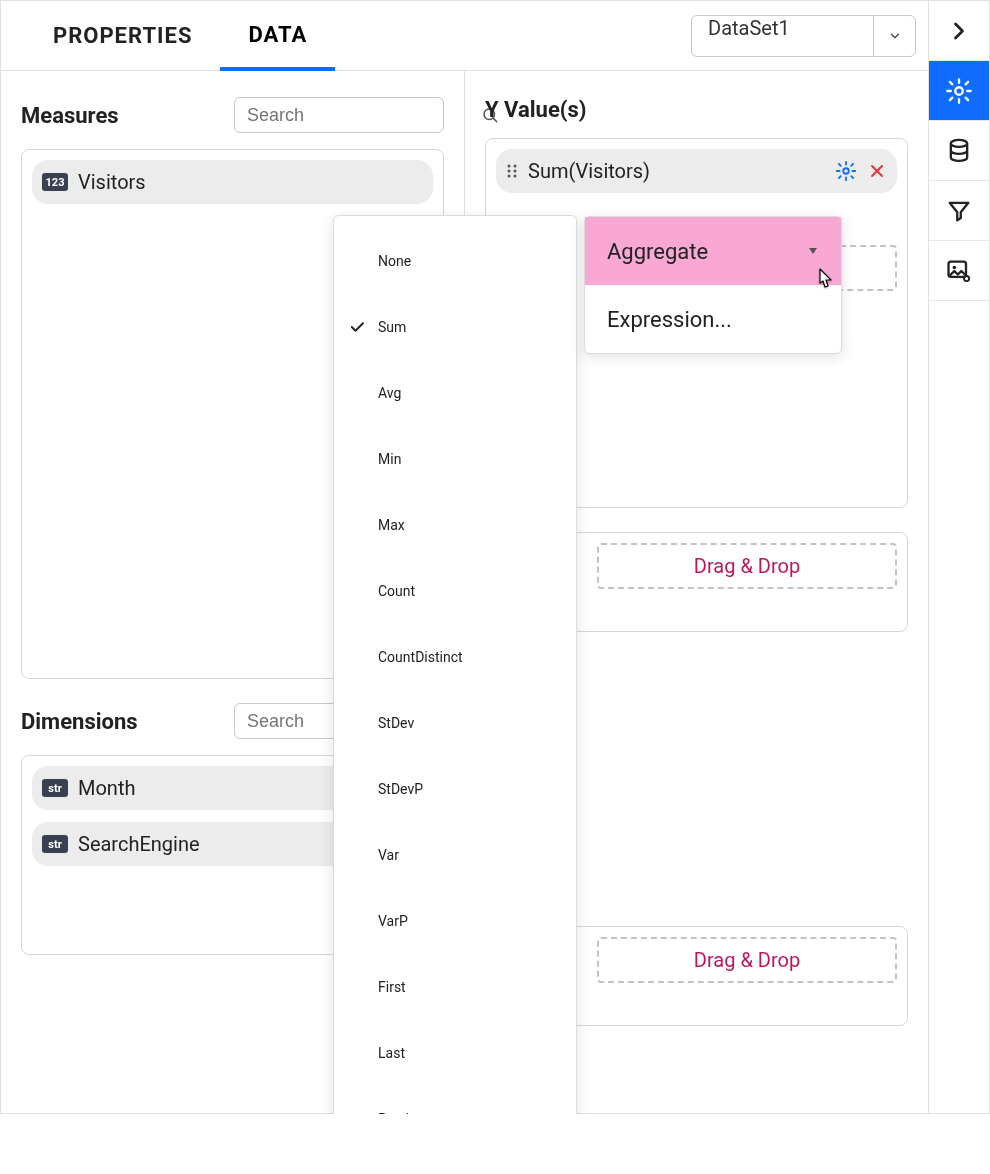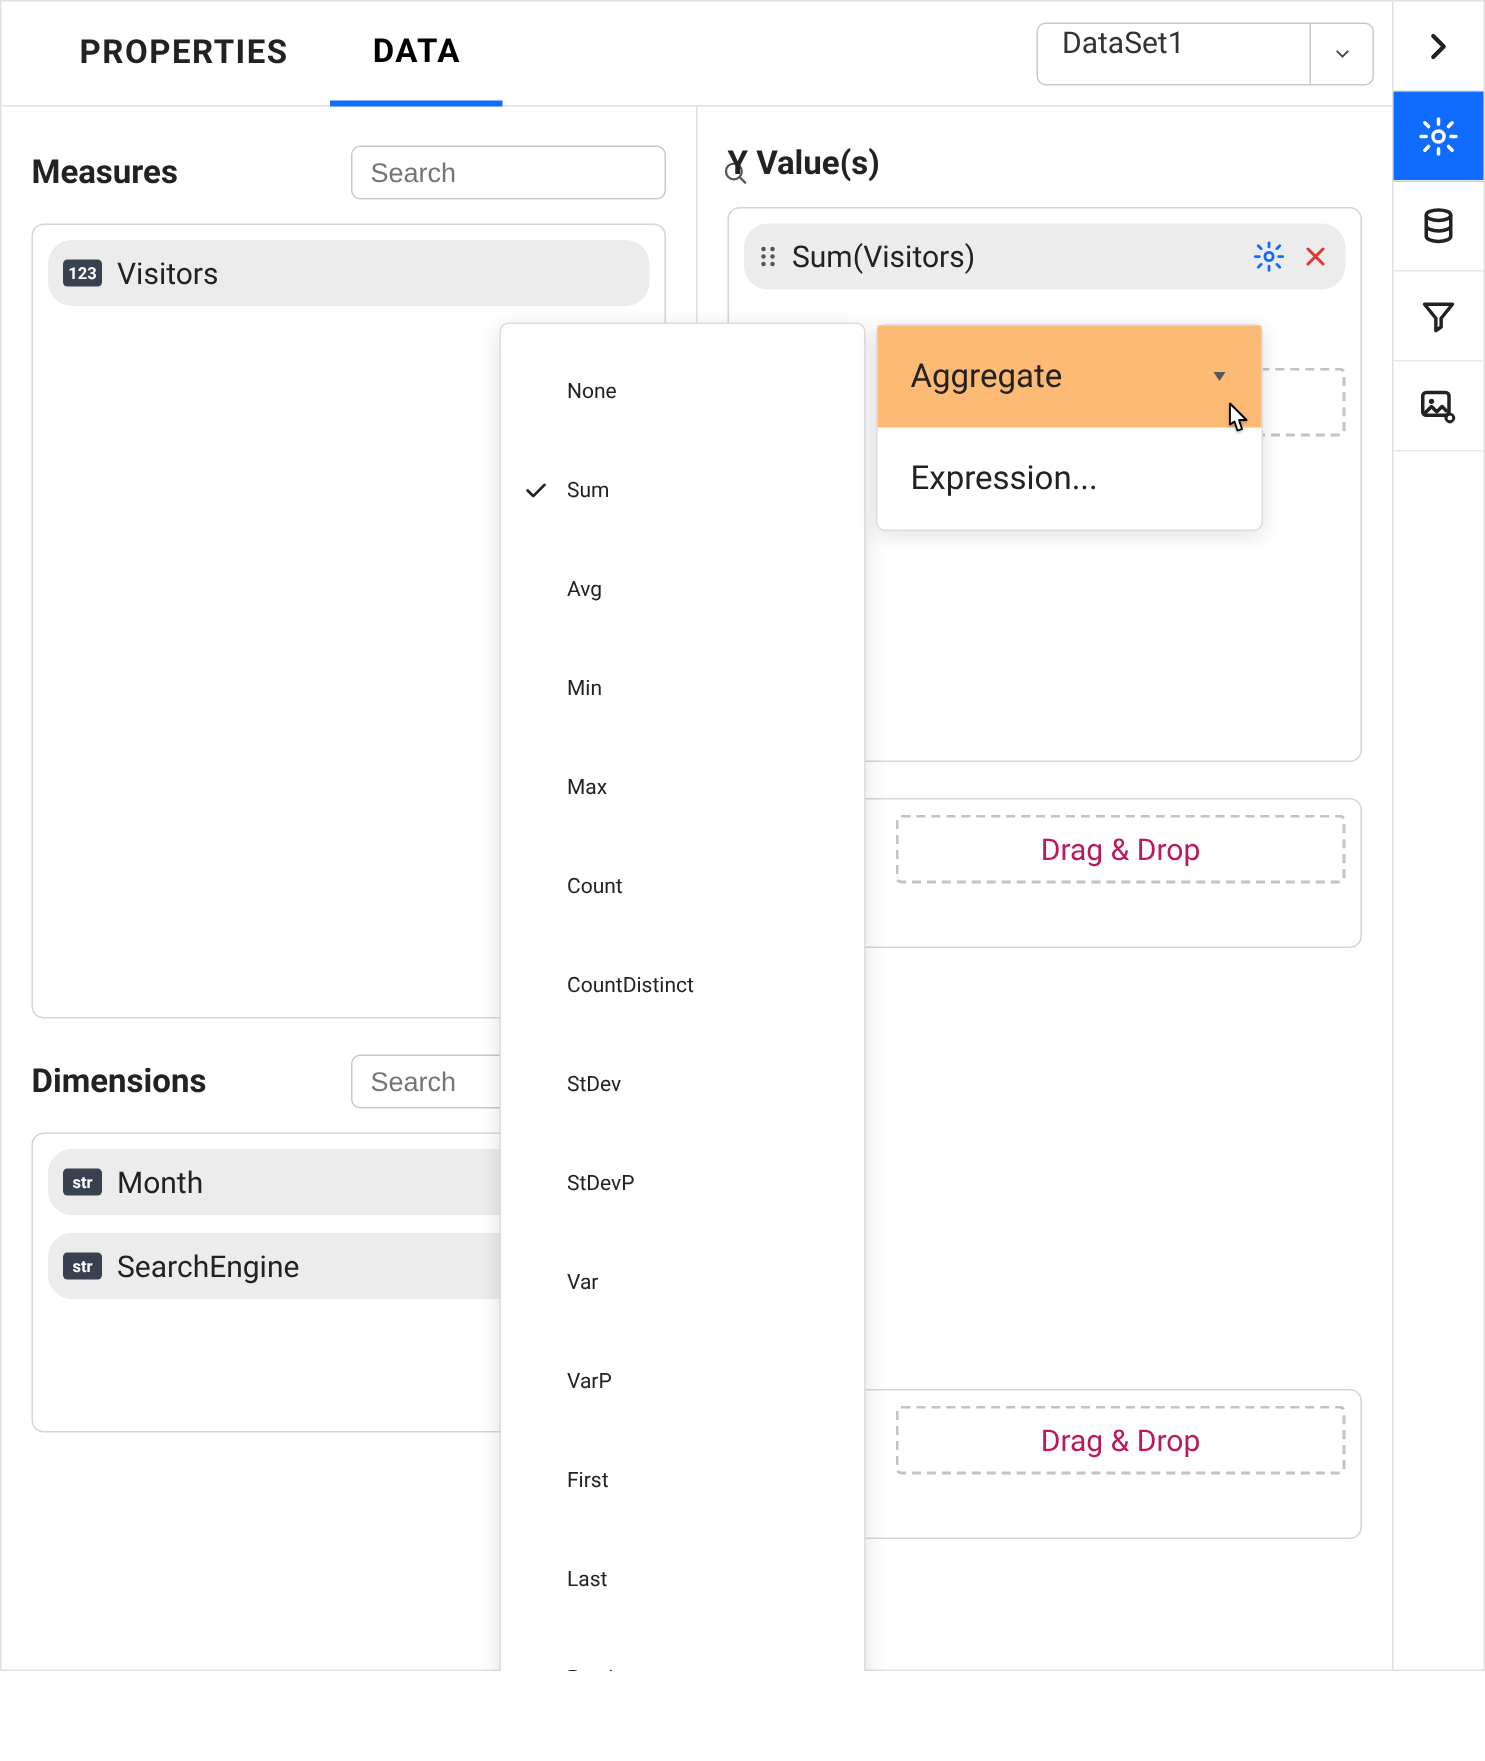--- a/index.html
+++ b/index.html
@@ -35,21 +35,21 @@
   .pill .badge { display:inline-flex; align-items:center; justify-content:center; background:#394050; color:#fff; font-size:11px; font-weight:700; border-radius:3px; padding:2px 3px 2px 3px; margin-right:10px; min-width:26px; height:18px; }
   .pill .pill-label { flex:1; }
   .pill .gear { color:#0f6cff; margin-right:10px; display:flex; cursor:pointer; }
   .pill .close { color:#e03636; display:flex; cursor:pointer; }
   .dropzone { border:2px dashed #c3c3c3; border-radius:4px; height:46px; display:flex; align-items:center; justify-content:center; color:#be185d; font-size:20px; margin-top:12px; }
   .dropzone.inline { margin-top:0; }
   .row-wrap { display:flex; flex-direction:column; }
   .popup-menu { position:absolute; background:#fff; border:1px solid #dcdcdc; border-radius:6px; box-shadow:0 3px 14px rgba(0,0,0,0.12); z-index:10; }
   .small-menu { left:583px; top:215px; width:258px; }
   .small-menu .mitem { display:flex; align-items:center; justify-content:space-between; padding:0 22px; height:68px; font-size:22px; cursor:pointer; }
-  .small-menu .mitem:hover, .small-menu .mitem.hover { background:#fdba74; }
+  .small-menu .mitem:hover, .small-menu .mitem.hover { background:#f9a8d4; }
   .small-menu .tri { color:#555; }
   .agg-menu { left:332px; top:214px; width:244px; padding:12px 0; }
   .agg-menu .aitem { display:flex; align-items:center; height:66px; padding:0 20px 0 44px; font-size:14px; cursor:pointer; position:relative; }
   .agg-menu .check { position:absolute; left:14px; color:#333; display:flex; }
   .cursor { position:absolute; left:810px; top:266px; z-index:20; pointer-events:none; }
   .cursor svg { filter: drop-shadow(0 1px 1px rgba(0,0,0,0.3)); }
   .dimensions-section .sec-head { margin-top:24px; }
   svg { display:block; }
 </style>
 </head>

